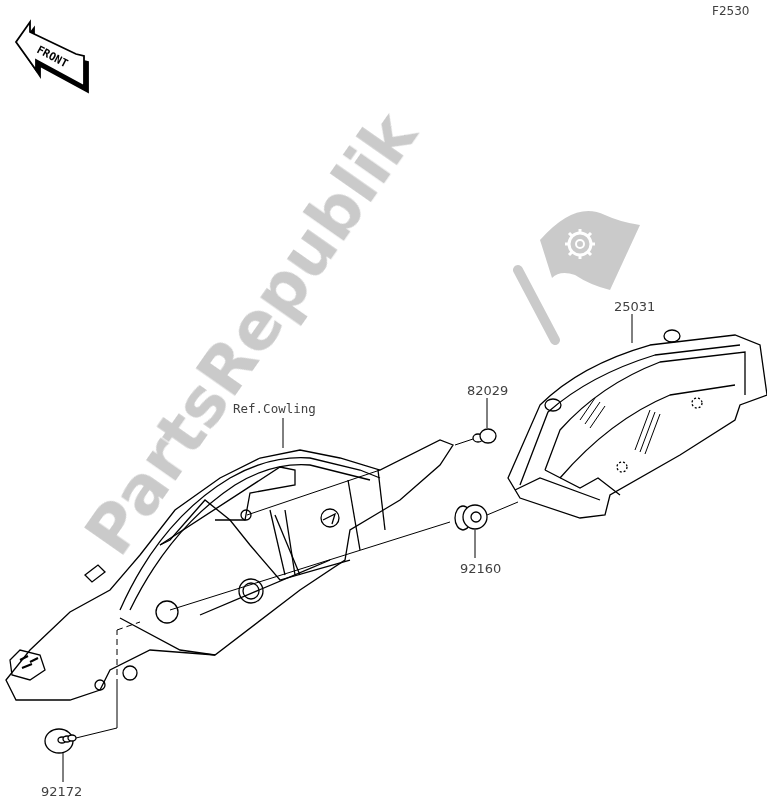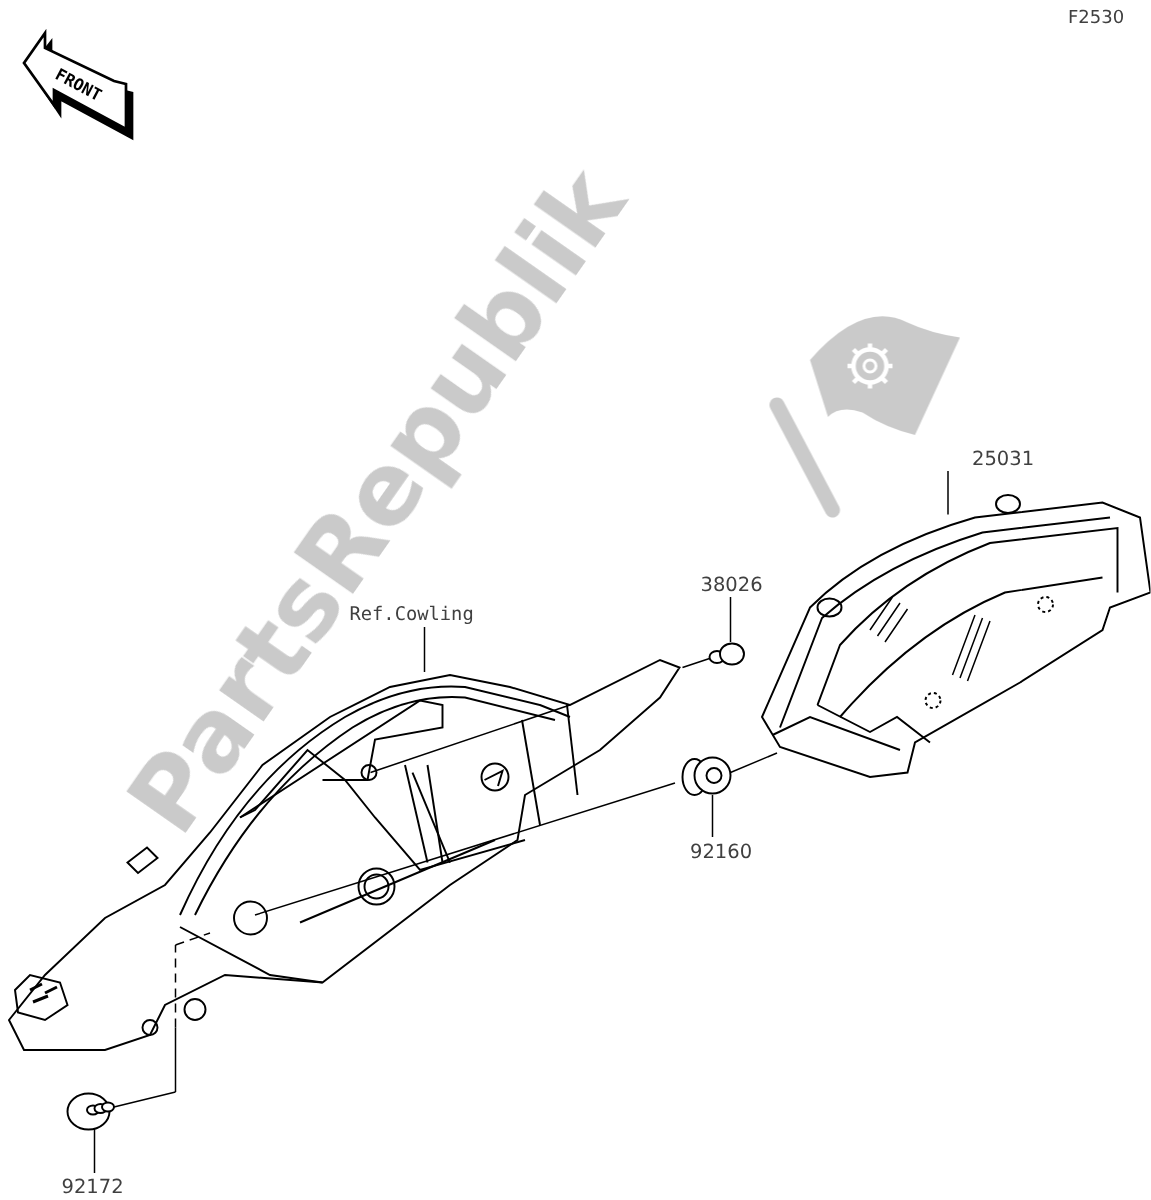--- a/index.html
+++ b/index.html
@@ -115,16 +115,16 @@
     <line x1="487" y1="515" x2="518" y2="502"></line>
     <line x1="76" y1="738" x2="117" y2="728"></line>
     <line x1="117" y1="728" x2="117" y2="685"></line>
     <line x1="117" y1="685" x2="117" y2="630" stroke-dasharray="6 4"></line>
     <line x1="117" y1="630" x2="140" y2="622" stroke-dasharray="6 4"></line>
   </g>
 </svg>
 
 <div class="label" style="left:712px; top:5px; font-size:12px;">F2530</div>
 <div class="label mono" style="left:233px; top:403px;">Ref.Cowling</div>
-<div class="label" style="left:648px; top:300px;text-align:right;">25031</div>
-<div class="label" style="left:467px; top:384px;">38026</div>
+<div class="label" style="left:614px; top:300px;text-align:right;">25031</div>
+<div class="label" style="left:467px; top:384px;">82029</div>
 <div class="label" style="left:460px; top:562px;text-align:center;">92160</div>
 <div class="label" style="left:41px; top:785px;">92172</div>
 
 </body></html>

